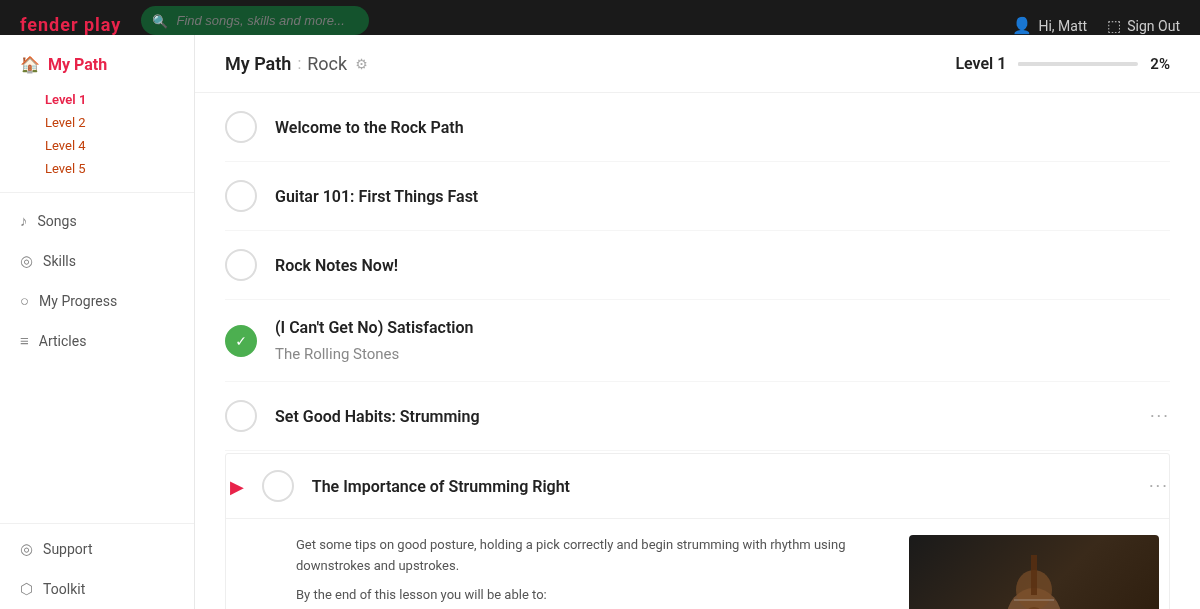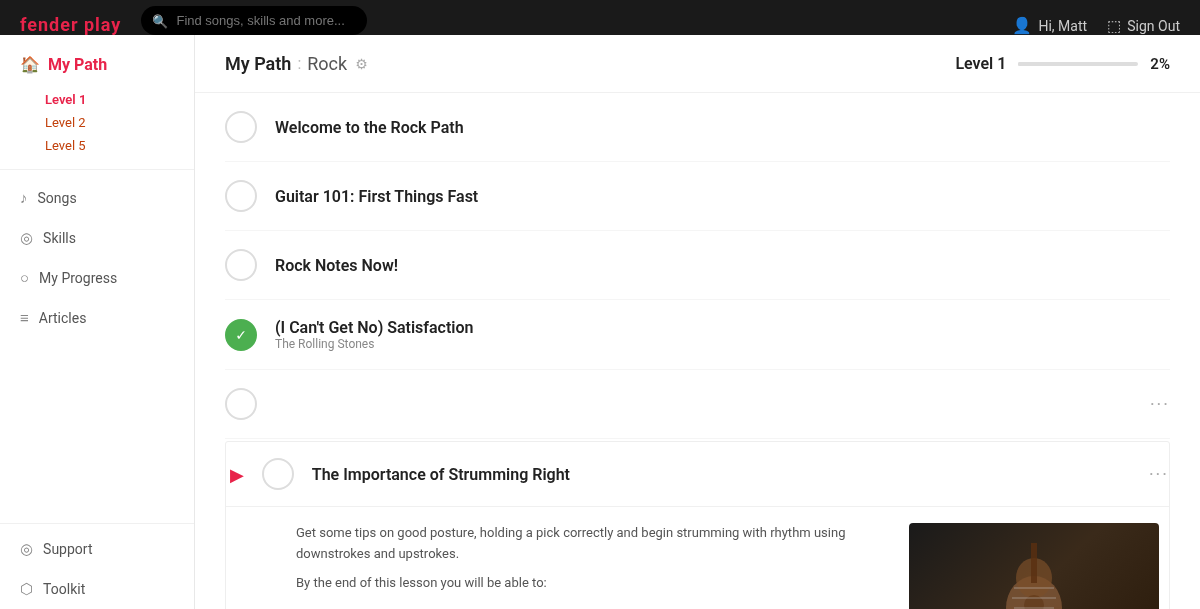--- a/index.html
+++ b/index.html
@@ -20,27 +20,28 @@
       color: #fff;
       font-size: 18px;
       font-weight: bold;
       margin-right: 20px;
       letter-spacing: 1px;
     }
     .header-logo span { color: #e8234a; }
     .header-search {
       flex: 1;
       max-width: 340px;
-      background: #000000;
+      background: #14532d;
       border: none;
       border-radius: 20px;
       padding: 7px 15px 7px 35px;
       color: #aaa;
       font-size: 13px;
       outline: none;
+      font-style: italic;
     }
     .header-search-wrap {
       position: relative;
       flex: 1;
       max-width: 340px;
     }
     .search-icon-wrap {
       position: absolute;
       left: 11px;
       top: 50%;
@@ -197,23 +198,23 @@
       border-color: #4caf50;
       color: #fff;
     }
     .check-icon { font-size: 14px; color: #fff; }
     .lesson-name {
       font-size: 16px;
       font-weight: 600;
       color: #222;
     }
     .lesson-artist {
-      font-size: 12px;
+      font-size: 15px;
       color: #888;
-      margin-top: 0;
+      margin-top: 8px;
     }
     .lesson-more {
       margin-left: auto;
       color: #aaa;
       font-size: 18px;
       cursor: pointer;
       letter-spacing: 2px;
     }
     .play-triangle {
       color: #e8234a;
@@ -268,20 +269,21 @@
 <div class="layout">
 
   <aside class="sidebar">
     <div class="sidebar-mypath">
       <span class="sidebar-mypath-icon">🏠</span>
       <span>My Path</span>
     </div>
     <div class="sidebar-levels">
       <div class="sidebar-level active">Level 1</div>
       <div class="sidebar-level">Level 2</div>
+      <div class="sidebar-level">Level 4</div>
       <div class="sidebar-level">Level 5</div>
     </div>
     <div class="sidebar-divider"></div>
     <div class="sidebar-nav-item">
       <span class="sidebar-nav-icon">♪</span>
       <span>Songs</span>
     </div>
     <div class="sidebar-nav-item">
       <span class="sidebar-nav-icon">◎</span>
       <span>Skills</span>
@@ -344,20 +346,21 @@
           <span class="check-icon">✓</span>
         </div>
         <div>
           <div class="lesson-name">(I Can't Get No) Satisfaction</div>
           <div class="lesson-artist">The Rolling Stones</div>
         </div>
       </div>
 
       <div class="lesson-item" style="border-bottom: 1px solid #f5f5f5;">
         <div class="lesson-circle"></div>
+        <span class="lesson-name">Set Good Habits: Strumming</span>
         <span class="lesson-more">···</span>
       </div>
 
       <div style="border: 1px solid #eee; border-radius: 3px; margin-top: 2px;">
         <div style="display: flex; align-items: center; padding: 16px 0; gap: 18px; border-bottom: 1px solid #f0f0f0;">
           <span class="play-triangle">▶</span>
           <div style="width: 32px; height: 32px; border-radius: 50%; border: 2px solid #ddd; flex-shrink:0;"></div>
           <span class="lesson-name">The Importance of Strumming Right</span>
           <span class="lesson-more">···</span>
         </div>

